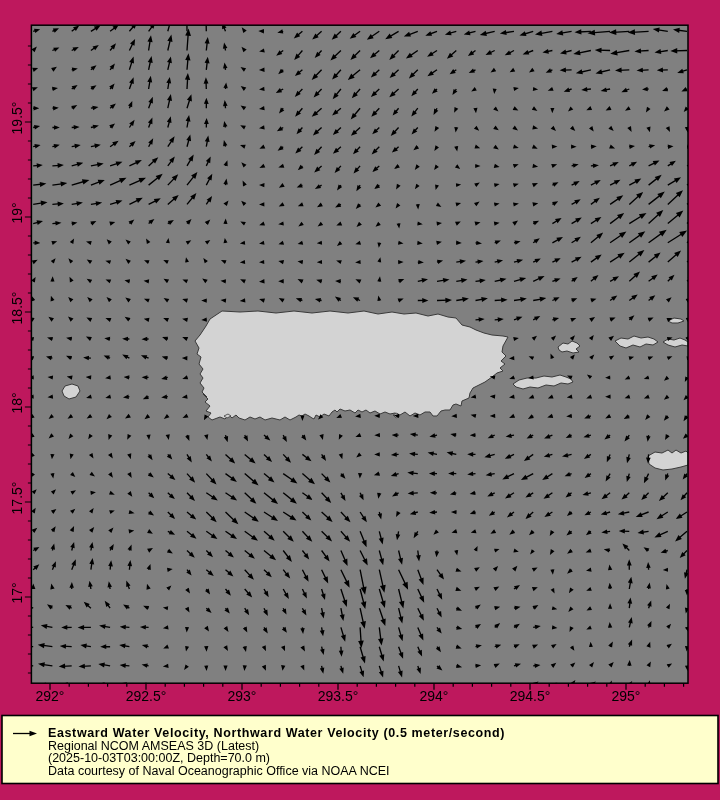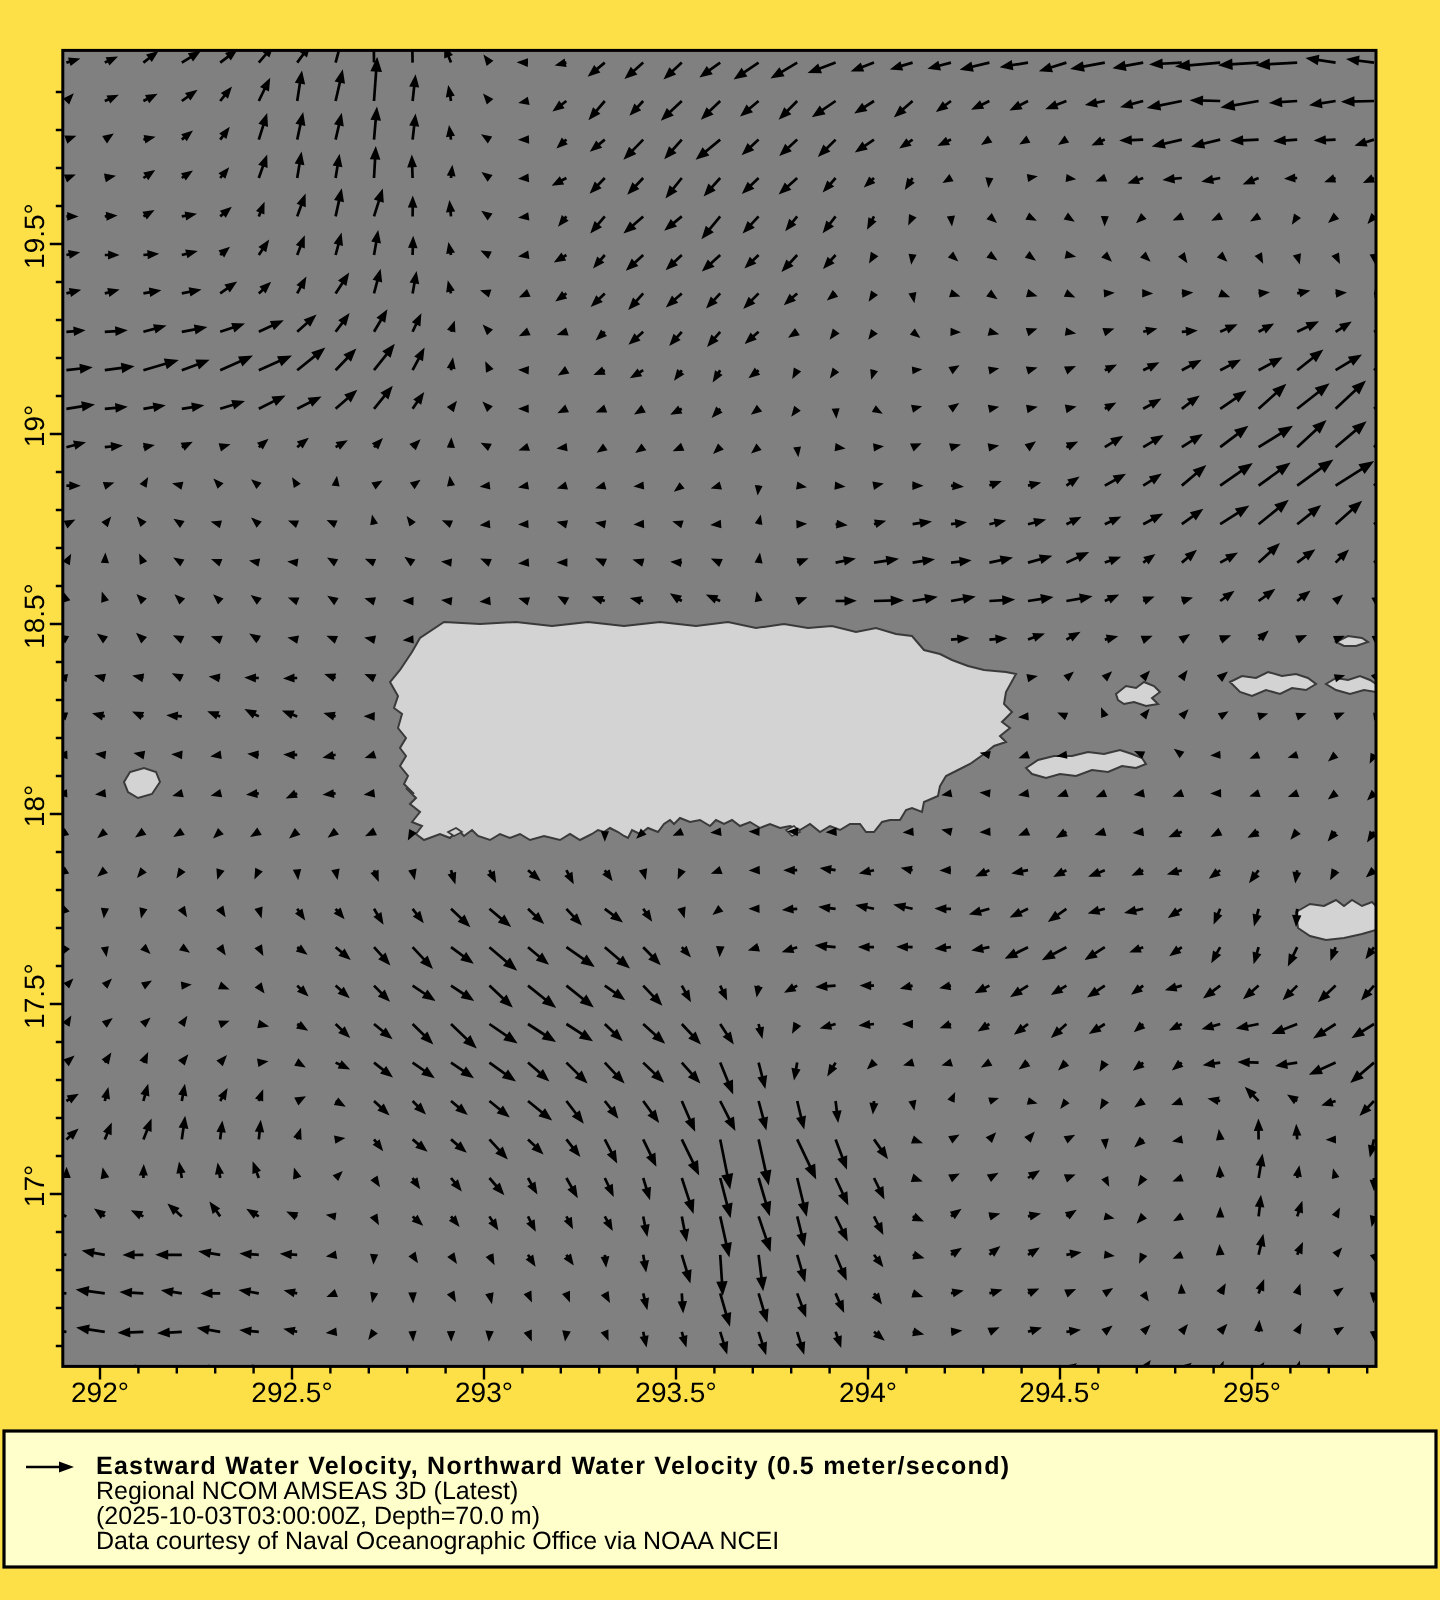--- a/index.html
+++ b/index.html
@@ -1,17 +1,17 @@
 <!DOCTYPE html>
 <html><head>
 <meta charset="utf-8">
 <title>Eastward/Northward Water Velocity</title>
 <style>
 html,body{margin:0;padding:0;background:#ffffff;}
-#page{position:relative;width:720px;height:800px;background:#fde047;font-family:"Liberation Sans",sans-serif;}
+#page{position:relative;width:720px;height:800px;background:#be185d;font-family:"Liberation Sans",sans-serif;}
 text{font-family:"Liberation Sans",sans-serif;}
 </style>
 </head>
 <body>
 <div id="page">
 <svg width="720" height="800" viewBox="0 0 720 800">
 
 <rect x="31.4" y="25.2" width="656.6" height="658.0" fill="#808080"></rect>
 <g clip-path="url(#plotclip)">
 <defs>

